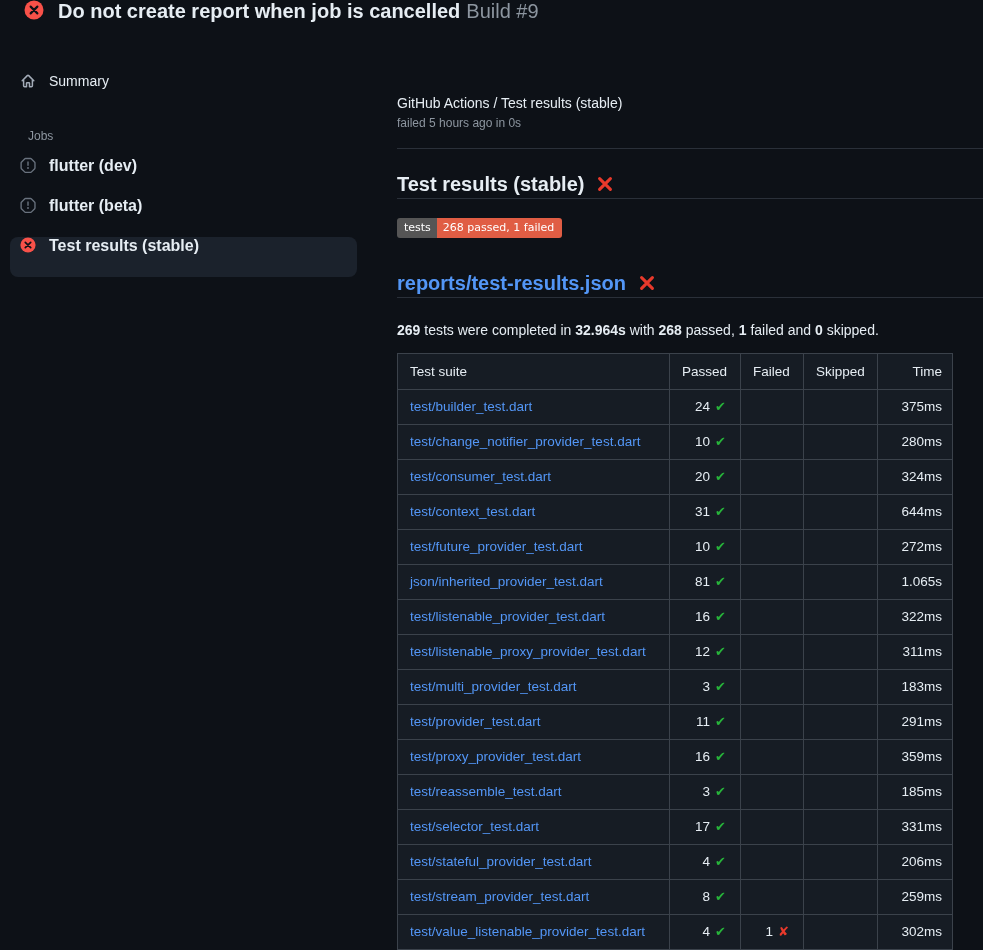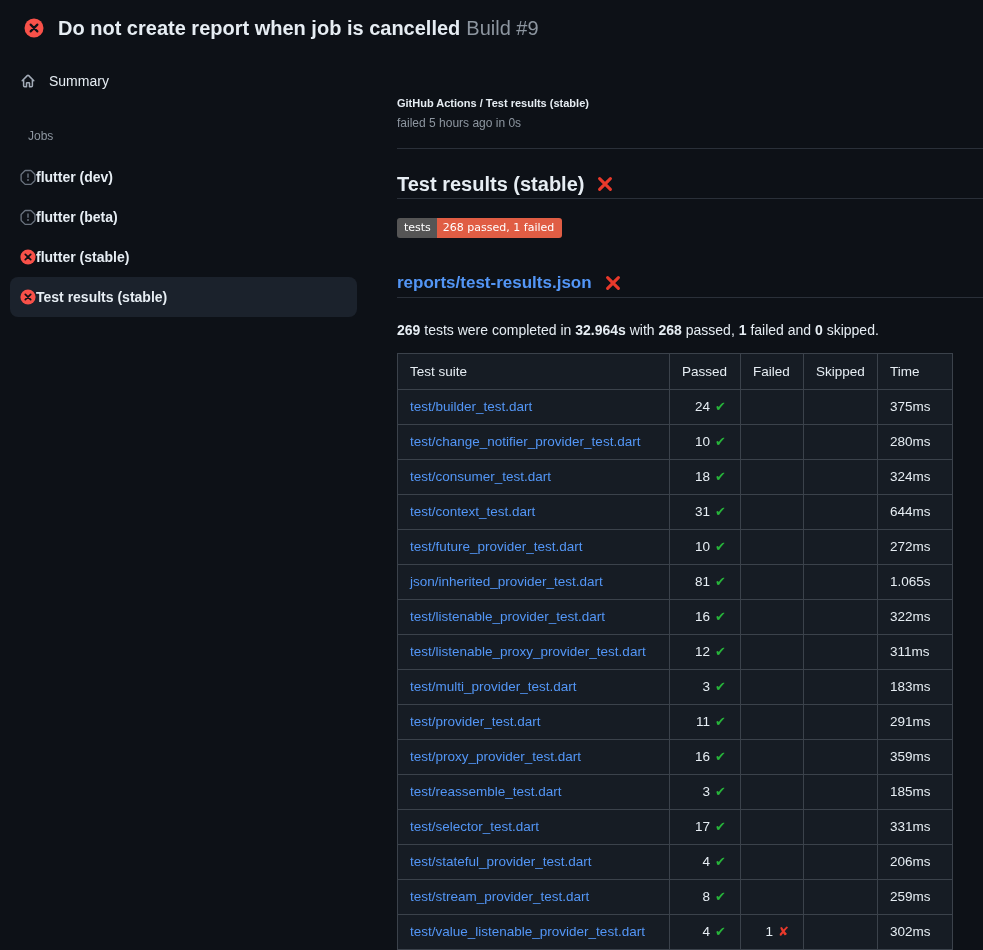--- a/index.html
+++ b/index.html
@@ -7,68 +7,68 @@
     --text:#e6edf3; --muted:#8d96a0; --link:#5396f6; --failed-red:#f85149;
     --cross-red:#e8392b; --check-green:#27b43a; --badge-label-bg:#555555;
     --badge-value-bg:#e05d44; --selected-bg:#1b222c; --icon-gray:#69727e; --home-icon:#a3acb8;
   }
   *{box-sizing:border-box}
   html,body{margin:0;padding:0}
   body{width:983px;height:950px;overflow:hidden;background:var(--page-bg);
        color:var(--text);font-family:"Liberation Sans",sans-serif;}
 
   
-  .page-header{display:flex;align-items:center;gap:14px;height:56px;padding:0 24px;}
+  .page-header{display:flex;align-items:flex-start;gap:14px;height:56px;padding:0 24px;}
   .page-header h1{margin:0;font-size:20px;font-weight:700;color:var(--text);white-space:nowrap}
   .page-header .build{color:var(--muted);font-weight:400;margin-left:6px}
   .status-dot{flex:0 0 auto;display:inline-flex}
 
   
   .layout{display:flex;align-items:flex-start}
   aside{width:371px;flex:0 0 371px;padding:17px 14px 0 10px}
   main{flex:1;padding:37px 0 0 26px;min-width:0}
 
   
   .side-item{display:flex;align-items:flex-start;gap:13px;height:40px;padding:0 10px;
              border-radius:8px;font-size:14px;color:var(--text);cursor:pointer;text-decoration:none}
   .jobs-label{color:var(--muted);font-size:12px;margin:16px 0 14px;padding-left:18px}
-  .job-item{display:flex;align-items:center;height:40px;padding:0 10px;
-            border-radius:8px;font-size:14px;font-weight:600;color:var(--text);
+  .job-item{display:flex;align-items:flex-start;gap:13px;height:40px;padding:0 10px;
+            border-radius:8px;font-size:16px;font-weight:600;color:var(--text);
             cursor:pointer;text-decoration:none}
   .job-item.selected{background:var(--selected-bg)}
   .job-item .icon-cancelled,.job-item .icon-failed{display:none;line-height:0}
   .job-item.cancelled .icon-cancelled{display:inline-flex}
   .job-item.failed .icon-failed{display:inline-flex}
 
   
-  .breadcrumb{font-size:11px;font-weight:700;line-height:20px;color:var(--text)}
+  .breadcrumb{font-size:14px;font-weight:400;line-height:20px;color:var(--text)}
   .run-meta{font-size:12px;line-height:18px;color:var(--muted);margin-top:1px}
   .divider{border:none;border-top:1px solid var(--divider);margin:16px 0 0}
   .section-title{display:flex;align-items:center;gap:12px;margin:21px 0 0;
                  font-size:20px;font-weight:700;line-height:28px;
                  border-bottom:1px solid var(--divider);padding-bottom:0}
   .badge{display:inline-flex;margin-top:19px;font-family:"DejaVu Sans",sans-serif;
          font-size:11px;line-height:14px;color:#fff;border-radius:3px;overflow:hidden}
   .badge .lbl{background:var(--badge-label-bg);padding:3px 6px 3px 7px}
   .badge .val{background:var(--badge-value-bg);padding:3px 8px 3px 6px}
   .report-title{display:flex;align-items:center;gap:12px;margin:31px 0 0;
-                font-size:17px;font-weight:700;line-height:28px;
+                font-size:20px;font-weight:700;line-height:28px;
                 border-bottom:1px solid var(--divider)}
   .report-title a{color:var(--link);text-decoration:none}
   .summary-line{margin:22px 0 0;font-size:14px;line-height:20px;color:var(--text)}
   .summary-line b{font-weight:700}
 
   
   table{border-collapse:collapse;margin-top:13px;width:555px;table-layout:fixed;
         font-size:13.5px}
   th,td{border:1px solid var(--border);background:var(--panel-bg)}
   th{font-weight:400;color:var(--text);padding:8px 12px;line-height:19px;text-align:left}
   td{padding:7px 12px;line-height:20px;color:var(--text)}
   th.r,td.r{text-align:right;padding-right:14px}
-  th.t,td.t{padding-right:10px}
+  th.t,td.t{text-align:right;padding-right:10px}
   td.suite a{color:var(--link);text-decoration:none}
   .check{color:var(--check-green);font-family:"DejaVu Sans",sans-serif;font-size:13px;margin-left:5px}
   .cross{color:var(--cross-red);font-family:"DejaVu Sans",sans-serif;font-size:13px;margin-left:5px}
 </style>
 </head>
 <body>
 
 <header class="page-header">
   <span class="status-dot">
     <svg width="20" height="20" viewBox="0 0 16 16">
@@ -109,30 +109,20 @@
     <span class="icon-cancelled">
       <svg width="16" height="16" viewBox="0 0 16 16">
         <path d="M5.15 1.3h5.7a1 1 0 0 1 .71.29l3.85 3.85a1 1 0 0 1 .29.71v5.7a1 1 0 0 1-.29.71l-3.85 3.85a1 1 0 0 1-.71.29h-5.7a1 1 0 0 1-.71-.29L.59 12.56a1 1 0 0 1-.29-.71v-5.7a1 1 0 0 1 .29-.71L4.44 1.59a1 1 0 0 1 .71-.29z" transform="translate(0.85 0.35) scale(0.9)" fill="none" stroke="var(--icon-gray)" stroke-width="1.5"></path>
         <rect x="7.3" y="4.3" width="1.4" height="4.6" rx="0.7" fill="var(--icon-gray)"></rect>
         <circle cx="8" cy="11" r="0.95" fill="var(--icon-gray)"></circle>
       </svg>
     </span>
 
     <span class="job-label">flutter (beta)</span>
   </a>
-        <a class="job-item failed">
-
-    <span class="icon-failed">
-      <svg width="16" height="16" viewBox="0 0 16 16">
-        <circle cx="8" cy="8" r="7.6" fill="var(--failed-red)"></circle>
-        <path d="M5.3 5.3l5.4 5.4M10.7 5.3l-5.4 5.4" stroke="#0d1117" stroke-width="1.7" stroke-linecap="round"></path>
-      </svg>
-    </span>
-    <span class="job-label">flutter (stable)</span>
-  </a>
         <a class="job-item failed selected">
 
     <span class="icon-failed">
       <svg width="16" height="16" viewBox="0 0 16 16">
         <circle cx="8" cy="8" r="7.6" fill="var(--failed-red)"></circle>
         <path d="M5.3 5.3l5.4 5.4M10.7 5.3l-5.4 5.4" stroke="#0d1117" stroke-width="1.7" stroke-linecap="round"></path>
       </svg>
     </span>
     <span class="job-label">Test results (stable)</span>
   </a>
@@ -207,21 +197,21 @@
   </tr>
           <tr>
     <td class="suite"><a href="#">test/change_notifier_provider_test.dart</a></td>
     <td class="r"><span>10</span><span class="check">✔</span></td>
     <td class="r"><span></span></td>
     <td class="r"><span></span></td>
     <td class="t"><span>280ms</span></td>
   </tr>
           <tr>
     <td class="suite"><a href="#">test/consumer_test.dart</a></td>
-    <td class="r"><span>18</span><span class="check">✔</span></td>
+    <td class="r"><span>20</span><span class="check">✔</span></td>
     <td class="r"><span></span></td>
     <td class="r"><span></span></td>
     <td class="t"><span>324ms</span></td>
   </tr>
           <tr>
     <td class="suite"><a href="#">test/context_test.dart</a></td>
     <td class="r"><span>31</span><span class="check">✔</span></td>
     <td class="r"><span></span></td>
     <td class="r"><span></span></td>
     <td class="t"><span>644ms</span></td>

